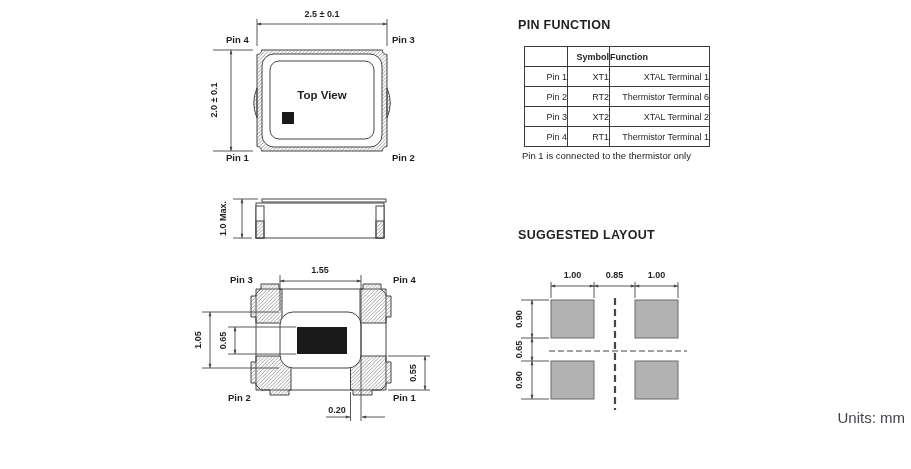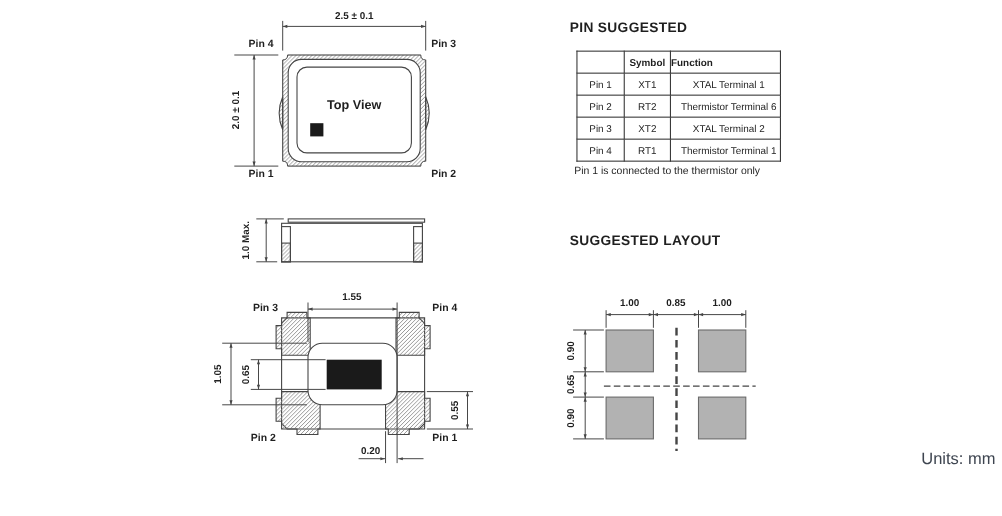--- a/index.html
+++ b/index.html
@@ -15,22 +15,22 @@
   text{fill:#1f1f1f;}
   .dimtext{font:bold 9px "Liberation Sans",sans-serif;}
   .pintext{font:bold 9.5px "Liberation Sans",sans-serif;}
   .bigtext{font:bold 11.5px "Liberation Sans",sans-serif;}
   .ln{stroke:#454545;stroke-width:1;fill:none;}
   .thin{stroke:#454545;stroke-width:0.9;fill:none;}
   .whitefill{fill:#ffffff;stroke:#454545;stroke-width:1;}
   .hatchfill{fill:url(#hatch);stroke:#454545;stroke-width:1;}
   
   table.pf{border-collapse:collapse;font:9px "Liberation Sans",sans-serif;color:#1f1f1f;}
-  table.pf td{border:1px solid #3a3a3a;height:19px;padding:0;text-align:center;vertical-align:middle;}
-  table.pf td.fn{text-align:center;padding-left:6px;}
+  table.pf td{border:1px solid #3a3a3a;height:19px;padding:0;text-align:right;vertical-align:middle;}
+  table.pf td.fn{text-align:right;padding-left:6px;}
   table.pf tr.hd td{font-weight:bold;}
   .c-pin{width:42px;} .c-sym{width:41px;} .c-fn{width:99px;}
 </style>
 </head>
 <body>
 
 <div id="canvas">
 
   <svg width="0" height="0" style="position:absolute" aria-hidden="true">
     <defs>
@@ -141,21 +141,21 @@
       <line x1="195" y1="162" x2="172" y2="162" class="thin" marker-end="url(#arr)"></line>
       <text x="147" y="158" text-anchor="middle" class="dimtext">0.20</text>
     </g>
 
     <text x="40" y="28" class="pintext">Pin 3</text>
     <text x="203" y="28" class="pintext">Pin 4</text>
     <text x="38" y="146" class="pintext">Pin 2</text>
     <text x="203" y="146" class="pintext">Pin 1</text>
   </svg>
 
-  <div class="abs heading" style="left:518px;top:18px">PIN SUGGESTED</div>
+  <div class="abs heading" style="left:518px;top:18px">PIN FUNCTION</div>
 
   <table class="pf abs" style="left:524px;top:46px">
     <tbody>
         <tr class="hd">
       <td class="c-pin"></td>
       <td class="c-sym">Symbol</td>
       <td class="c-fn" style="text-align:left">Function</td>
     </tr>
     <tr>
       <td>Pin 1</td>
@@ -177,21 +177,21 @@
       <td>RT1</td>
       <td class="fn">Thermistor Terminal 1</td>
     </tr>
   </tbody>
     </table>
 
   <div class="abs notebox" style="left:522px;top:149px">
     <div class="nline">Pin 1 is connected to the thermistor only</div>
   </div>
 
-  <div class="abs heading" style="left:518px;top:212px">SUGGESTED LAYOUT</div>
+  <div class="abs heading" style="left:518px;top:228px">SUGGESTED LAYOUT</div>
 
   <svg class="abs" style="left:505px;top:255px" width="220" height="165">
     <rect x="46" y="45" width="43" height="38" fill="#b2b2b2" stroke="#6b6b6b"></rect>
     <rect x="130" y="45" width="43" height="38" fill="#b2b2b2" stroke="#6b6b6b"></rect>
     <rect x="46" y="106" width="43" height="38" fill="#b2b2b2" stroke="#6b6b6b"></rect>
     <rect x="130" y="106" width="43" height="38" fill="#b2b2b2" stroke="#6b6b6b"></rect>
 
     <line x1="110" y1="43" x2="110" y2="155" stroke="#454545" stroke-width="2.2" stroke-dasharray="7 4"></line>
     <line x1="44" y1="96" x2="182" y2="96" stroke="#454545" stroke-width="1.1" stroke-dasharray="6 3"></line>
 

